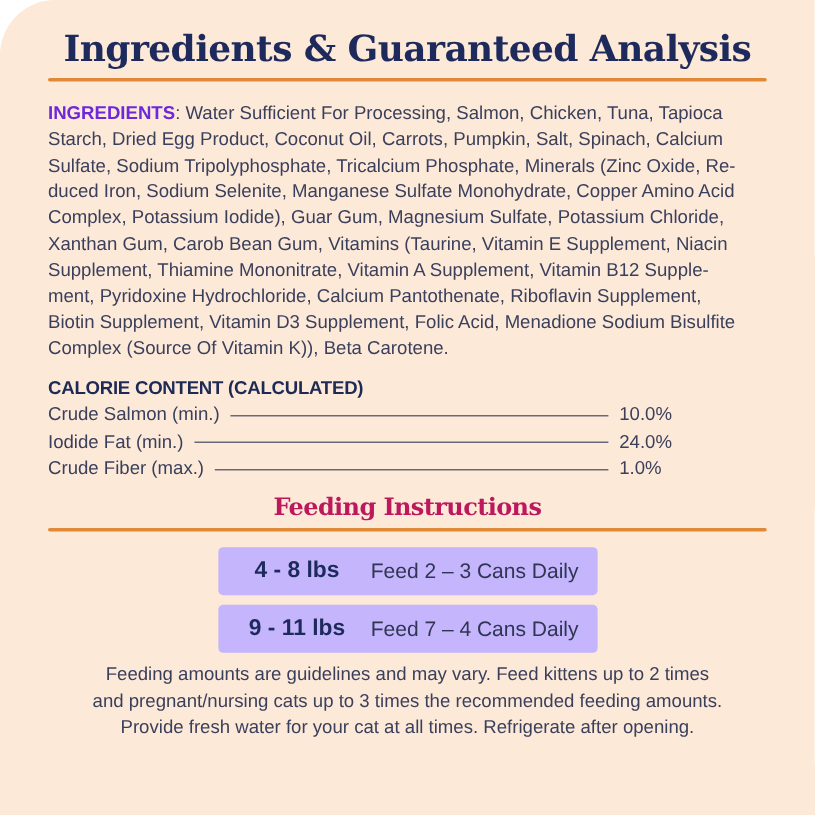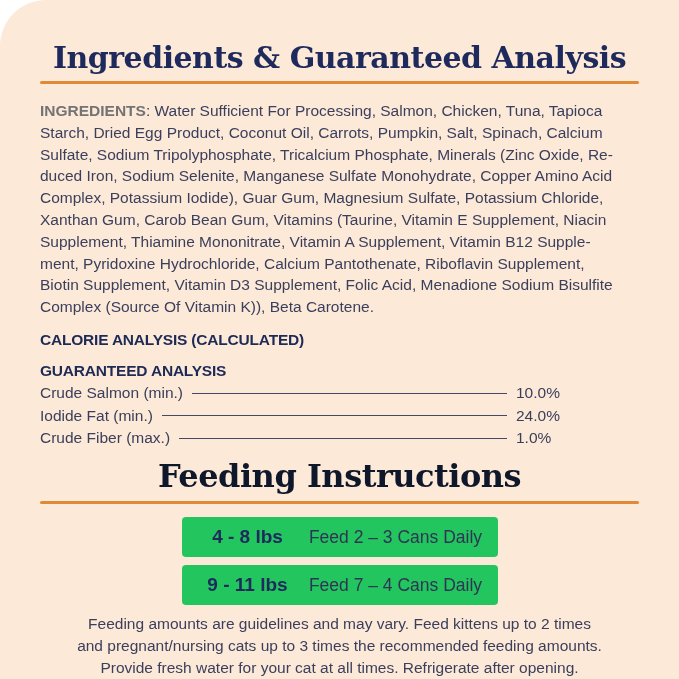--- a/index.html
+++ b/index.html
@@ -5,21 +5,21 @@
   html, body { margin: 0; padding: 0; background: #ffffff; }
   body { width: 679px; height: 679px; font-family: "Liberation Sans", sans-serif; }
 
   .label-card {
     position: relative;
     width: 679px;
     height: 679px;
     box-sizing: border-box;
     background: #fce9d8;
     border-top-left-radius: 46px;
-    padding: 16px 40px;
+    padding: 0 40px;
     overflow: hidden;
   }
 
   .big-title {
     padding-top: 24px;
     text-align: center;
     font-family: "DejaVu Serif", serif;
     font-weight: 700;
     font-size: 30px;
     letter-spacing: -0.5px;
@@ -37,21 +37,21 @@
     color: #3a3f5c;
     font-size: 15.5px;
     line-height: 21.8px;
     white-space: pre-line;
   }
 
   .ingredients-para { margin-top: 16px; }
 
   .bold-label {
     font-weight: 700;
-    color: #737373;
+    color: #6d28d9;
   }
 
   .sec-head {
     margin-top: 13px;
     font-weight: 700;
     font-size: 15.5px;
     letter-spacing: -0.2px;
     color: #1d2a56;
   }
 
@@ -75,35 +75,35 @@
   .ga-value {
     width: 46px;
     text-align: left;
   }
 
   .feeding-title {
     margin-top: 8px;
     text-align: center;
     font-family: "DejaVu Serif", serif;
     font-weight: 700;
-    font-size: 32px;
+    font-size: 20px;
     letter-spacing: -0.5px;
-    color: #0f172a;
+    color: #be185d;
   }
 
   .feeding-table {
     width: 316px;
     margin: 13px auto 0;
   }
   .feeding-row {
     display: flex;
     align-items: center;
     height: 40px;
     margin-bottom: 8px;
-    background: #22c55e;
+    background: #c4b5fd;
     border-radius: 4px;
     padding: 0 10px;
     box-sizing: border-box;
   }
   .feeding-weight {
     width: 112px;
     text-align: center;
     font-weight: 700;
     font-size: 19px;
     color: #1e2a5c;
@@ -136,23 +136,22 @@
 Starch, Dried Egg Product, Coconut Oil, Carrots, Pumpkin, Salt, Spinach, Calcium
 Sulfate, Sodium Tripolyphosphate, Tricalcium Phosphate, Minerals (Zinc Oxide, Re-
 duced Iron, Sodium Selenite, Manganese Sulfate Monohydrate, Copper Amino Acid
 Complex, Potassium Iodide), Guar Gum, Magnesium Sulfate, Potassium Chloride,
 Xanthan Gum, Carob Bean Gum, Vitamins (Taurine, Vitamin E Supplement, Niacin
 Supplement, Thiamine Mononitrate, Vitamin A Supplement, Vitamin B12 Supple-
 ment, Pyridoxine Hydrochloride, Calcium Pantothenate, Riboflavin Supplement,
 Biotin Supplement, Vitamin D3 Supplement, Folic Acid, Menadione Sodium Bisulfite
 Complex (Source Of Vitamin K)), Beta Carotene.</span></div>
 
-  <div class="sec-head">CALORIE ANALYSIS (CALCULATED)</div>
+  <div class="sec-head">CALORIE CONTENT (CALCULATED)</div>
 
-  <div class="sec-head">GUARANTEED ANALYSIS</div>
   <div class="ga-table">
     <div class="ga-row">
       <span>Crude Salmon (min.)</span>
       <div class="ga-leader"></div>
       <span class="ga-value">10.0%</span>
     </div>
     <div class="ga-row">
       <span>Iodide Fat (min.)</span>
       <div class="ga-leader"></div>
       <span class="ga-value">24.0%</span>

